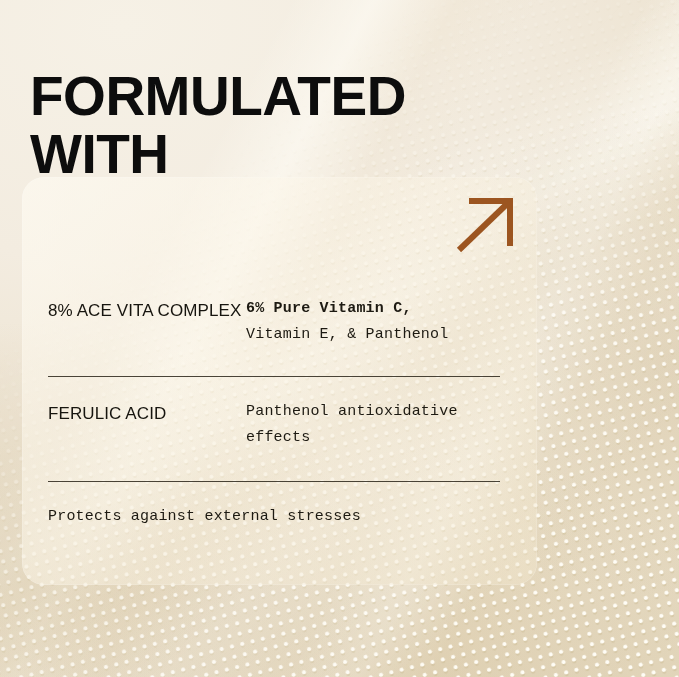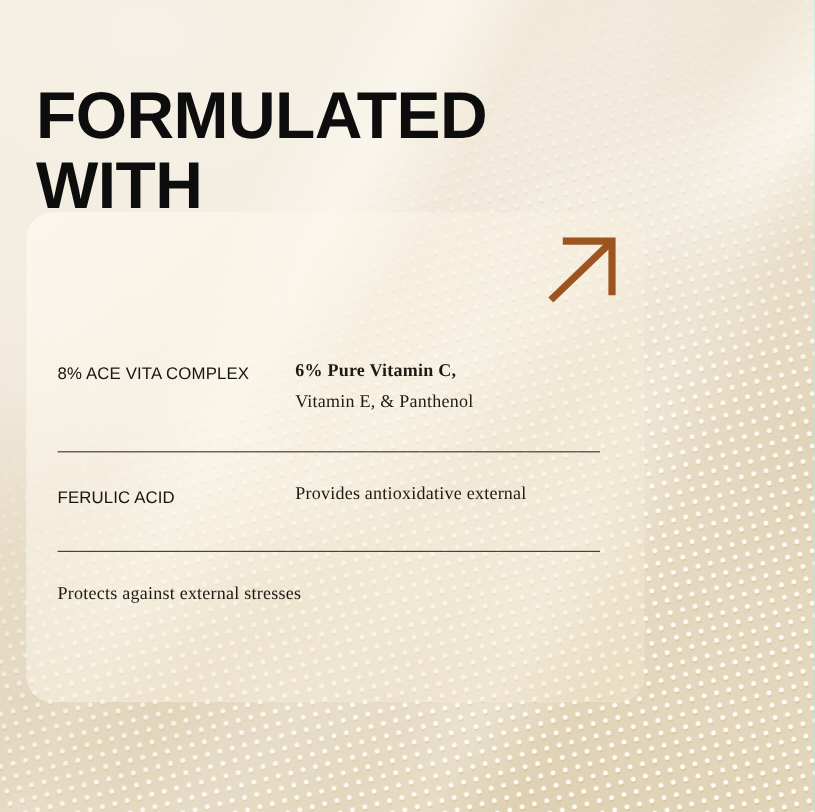--- a/index.html
+++ b/index.html
@@ -122,30 +122,30 @@
     width: 452px;
   }
   .row {
     display: flex;
     align-items: flex-start;
     padding: 0 0 0 0;
   }
   .row-label {
     width: 198px;
     flex: 0 0 198px;
-    font-size: 14px;
+    font-size: 17px;
     line-height: 30px;
     font-weight: 400;
     letter-spacing: 0.1px;
     color: #17150f;
     text-transform: uppercase;
   }
   .row-desc {
     flex: 1 1 auto;
-    font-family: Liberation Serif, serif;
+    font-family: Liberation Mono, monospace;
     font-size: 15px;
     line-height: 26px;
     color: #1d1a12;
     letter-spacing: 0.2px;
   }
   .desc-strong {
     font-weight: 700;
     display: block;
   }
   .desc-normal {
@@ -246,21 +246,21 @@
       </div>
     </div>
 
     <div class="gap-a"></div>
     <div class="divider"></div>
     <div class="gap-b"></div>
 
     <div class="row" id="row-1">
       <div class="row-label">FERULIC ACID</div>
       <div class="row-desc">
-        <span class="desc-normal">Provides antioxidative external</span>
+        <span class="desc-normal">Panthenol antioxidative effects</span>
       </div>
     </div>
 
     <div class="gap-c"></div>
     <div class="divider"></div>
     <div class="gap-d"></div>
 
     <div class="row" id="row-2">
       <div class="row-desc">
         <span class="desc-normal">Protects against external stresses</span>

